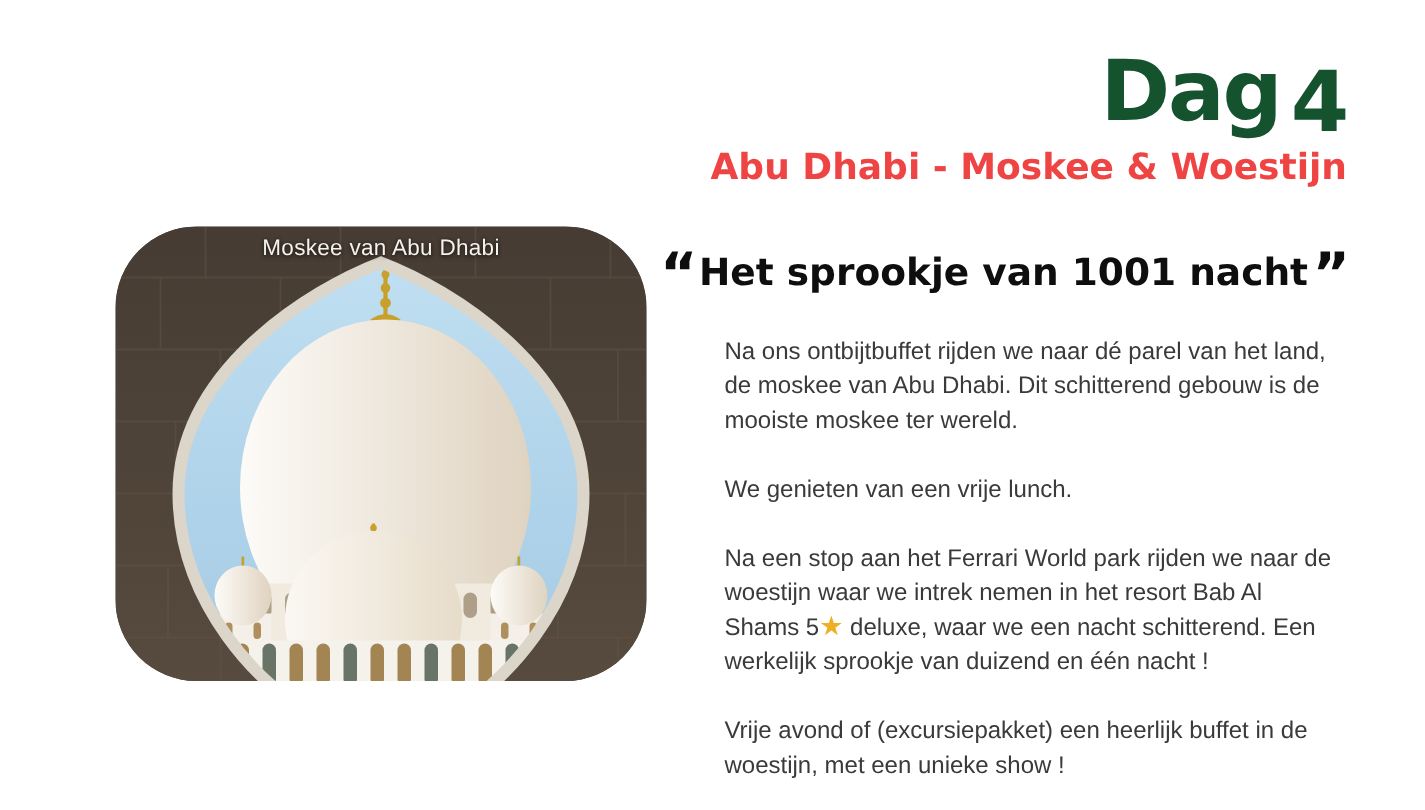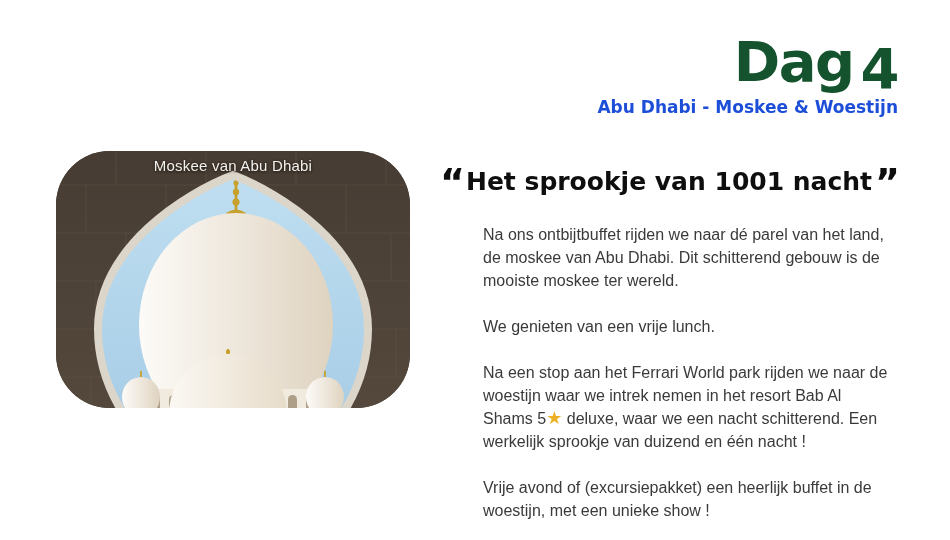--- a/index.html
+++ b/index.html
@@ -14,26 +14,26 @@
 
   
   .header { position:absolute; top:34px; right:52px; text-align:right; color:#0b0b0b; }
   .title {
     margin:0; font-family:"DejaVu Sans","Liberation Sans",sans-serif;
     font-weight:800; font-size:56px; line-height:1.0; letter-spacing:-1.5px; color:#14532d;
   }
   .title .num { display:inline-block; transform:translateY(7px); margin-left:7px; }
   .subtitle {
     margin-top:7px; font-family:"DejaVu Sans","Liberation Sans",sans-serif;
-    font-weight:700; font-size:17px; color:#1d4ed8;
+    font-weight:700; font-size:24px; color:#ef4444;
   }
 
   
   .photo {
-    position:absolute; left:56px; top:151px; width:354px; height:257px;
+    position:absolute; left:77px; top:151px; width:354px; height:303px;
     border-radius:54px; overflow:hidden; margin:0; background:#4a4036;
   }
   .photo svg { display:block; }
   .caption {
     position:absolute; top:6px; left:0; width:100%; text-align:center;
     color:#f4f2ee; font-size:15px; letter-spacing:.2px;
     text-shadow:0 1px 3px rgba(32,24,16,.85), 0 0 2px rgba(32,24,16,.6);
   }
 
   

